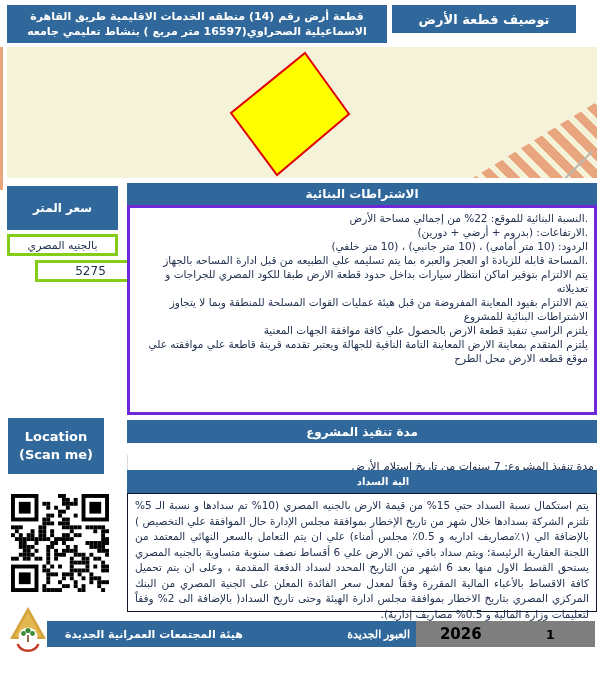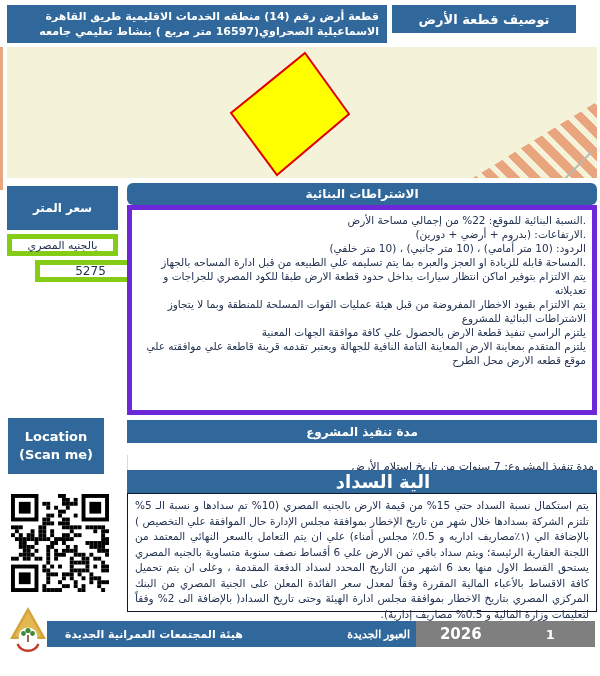--- a/index.html
+++ b/index.html
@@ -2,74 +2,74 @@
 <html lang="ar"><head>
 <meta charset="utf-8">
 <style>
   * { margin:0; padding:0; box-sizing:border-box; }
   body { background:#fff; }
   .page {
     position:relative; width:600px; height:676px; background:#ffffff;
     font-family:"DejaVu Sans", sans-serif; overflow:hidden; color:#22324f;
   }
   .blue-box { background:#31689b; color:#fff; font-weight:bold;
-    display:flex; align-items:center; justify-content:center; text-align:right; }
+    display:flex; align-items:center; justify-content:center; text-align:center; }
   .abs { position:absolute; }
 
   
   .hdr-desc { left:7px; top:5px; width:380px; height:38px; font-size:11px;
     line-height:15px; direction:rtl; padding:0 8px; }
   .hdr-title { left:392px; top:5px; width:184px; height:28px; font-size:13px; direction:rtl; }
 
   
   .map { left:7px; top:47px; width:590px; height:131px; background:#f5f2da; overflow:hidden; }
   .map-stripes { position:absolute; right:-6px; bottom:-6px; width:140px; height:86px;
     background:repeating-linear-gradient(45deg, rgba(0,0,0,0) 0 6px, #e8a57e 6px 15px);
     clip-path:polygon(100% 0, 100% 100%, 0 100%); }
   .map-stripe-gray { position:absolute; right:4px; bottom:26px; width:80px; height:2px;
     background:#b9b9b0; transform:rotate(-45deg); transform-origin:100% 100%; }
   .left-road { left:0; top:47px; width:3px; height:143px; background:#e8a57e; }
 
   
   .price-hdr { left:7px; top:186px; width:111px; height:44px; font-size:12px; direction:rtl; }
   .val-box { left:7px; top:234px; width:111px; height:22px; background:#fff;
-    border:5px solid #84cc16; display:flex; align-items:center; justify-content:center;
+    border:3px solid #84cc16; display:flex; align-items:center; justify-content:center;
     font-size:11px; direction:rtl; }
   .val-box.num { top:260px; font-size:12px;margin-left:28px; }
 
   
-  .req-hdr { left:127px; top:183px; width:470px; height:22px; font-size:12px; direction:rtl;border-radius:6px; }
+  .req-hdr { left:127px; top:183px; width:470px; height:22px; font-size:12px; direction:rtl; }
   .req-box { left:127px; top:205px; width:470px; height:210px; background:#fff;
-    border:5px solid #6d28d9; padding:3px 6px; direction:rtl; text-align:right;
+    border:3px solid #6d28d9; padding:3px 6px; direction:rtl; text-align:right;
     font-size:10.5px; line-height:14px; }
   .req-item { margin:0; }
 
   
   .loc-box { left:8px; top:418px; width:96px; height:56px; font-size:13px;
     flex-direction:column; line-height:18px; }
   .qr { left:10px; top:494px; width:100px; height:98px; background:#fff; }
 
   
   .dur-hdr { left:127px; top:420px; width:470px; height:23px; font-size:12px; direction:rtl; }
   .dur-val { left:127px; top:443px; width:470px; height:24px; background:#fff;
     direction:rtl; text-align:right; font-size:11px; line-height:24px; padding:0 3px;
     border-left:1px solid #d8d8d8;margin-top:12px; }
 
   
-  .pay-hdr { left:127px; top:470px; width:470px; height:23px; font-size:18px; direction:rtl;padding-left:42px; }
+  .pay-hdr { left:127px; top:470px; width:470px; height:23px; font-size:10px; direction:rtl;padding-left:42px; }
   .pay-box { left:127px; top:493px; width:470px; height:119px; background:#fff;
     border:1px solid #0f172a; padding:4px 7px; direction:rtl; text-align:justify;
     font-size:10.5px; line-height:15.5px; }
 
   
   .foot-blue { left:47px; top:621px; width:369px; height:26px; background:#31689b;
     position:absolute; display:flex; align-items:center; justify-content:space-between;
     padding:0 6px 0 18px; color:#fff; font-weight:bold; font-size:11px; }
   .foot-gray { left:416px; top:621px; width:179px; height:26px; background:#7f7f7f;
-    position:absolute; display:flex; color:#ffffff; font-weight:bold; }
+    position:absolute; display:flex; color:#000000; font-weight:bold; }
   .foot-cell { flex:1; display:flex; align-items:center; justify-content:center; }
   .foot-year { font-size:15px; }
   .foot-page { font-size:13px; }
   .logo { left:8px; top:606px; width:40px; height:48px; }
   .city { direction:rtl;font-family:Liberation Serif, serif; }
   .authority { direction:rtl; }
 </style>
 </head>
 <body>
 
@@ -103,21 +103,21 @@
 
   <div class="abs blue-box req-hdr">
     <span>الاشتراطات البنائية</span>
   </div>
   <div class="abs req-box">
     <div class="req-item">.النسبة البنائية للموقع: 22% من إجمالي مساحة الأرض</div>
     <div class="req-item">.الارتفاعات: (بدروم + أرضي + دورين)</div>
     <div class="req-item">الردود: (10 متر أمامي) ، (10 متر جانبي) ، (10 متر خلفي)</div>
     <div class="req-item">.المساحة قابله للزيادة او العجز والعبره بما يتم تسليمه علي الطبيعه من قبل ادارة المساحه بالجهاز</div>
     <div class="req-item">يتم الالتزام بتوفير اماكن انتظار سيارات بداخل حدود قطعة الارض طبقا للكود المصري للجراجات و تعديلاته</div>
-    <div class="req-item">يتم الالتزام بقيود الاخطار المفروضة من قبل هيئة عمليات القوات المسلحة للمنطقة وبما لا يتجاوز الاشتراطات البنائية للمشروع</div>
+    <div class="req-item">يتم الالتزام بقيود المعاينة المفروضة من قبل هيئة عمليات القوات المسلحة للمنطقة وبما لا يتجاوز الاشتراطات البنائية للمشروع</div>
     <div class="req-item">يلتزم الراسي تنفيذ قطعة الارض بالحصول علي كافة موافقة الجهات المعنية</div>
     <div class="req-item">يلتزم المتقدم بمعاينة الارض المعاينة التامة النافية للجهالة ويعتبر تقدمه قرينة قاطعة علي موافقته علي موقع قطعه الارض محل الطرح</div>
   </div>
 
   <div class="abs blue-box loc-box">
     <span>Location</span>
     <span>(Scan me)</span>
   </div>
   <svg id="qr-svg" class="abs qr" viewBox="0 0 100 100">
       <rect x="0" y="0" width="100" height="100" fill="#fff"></rect>

